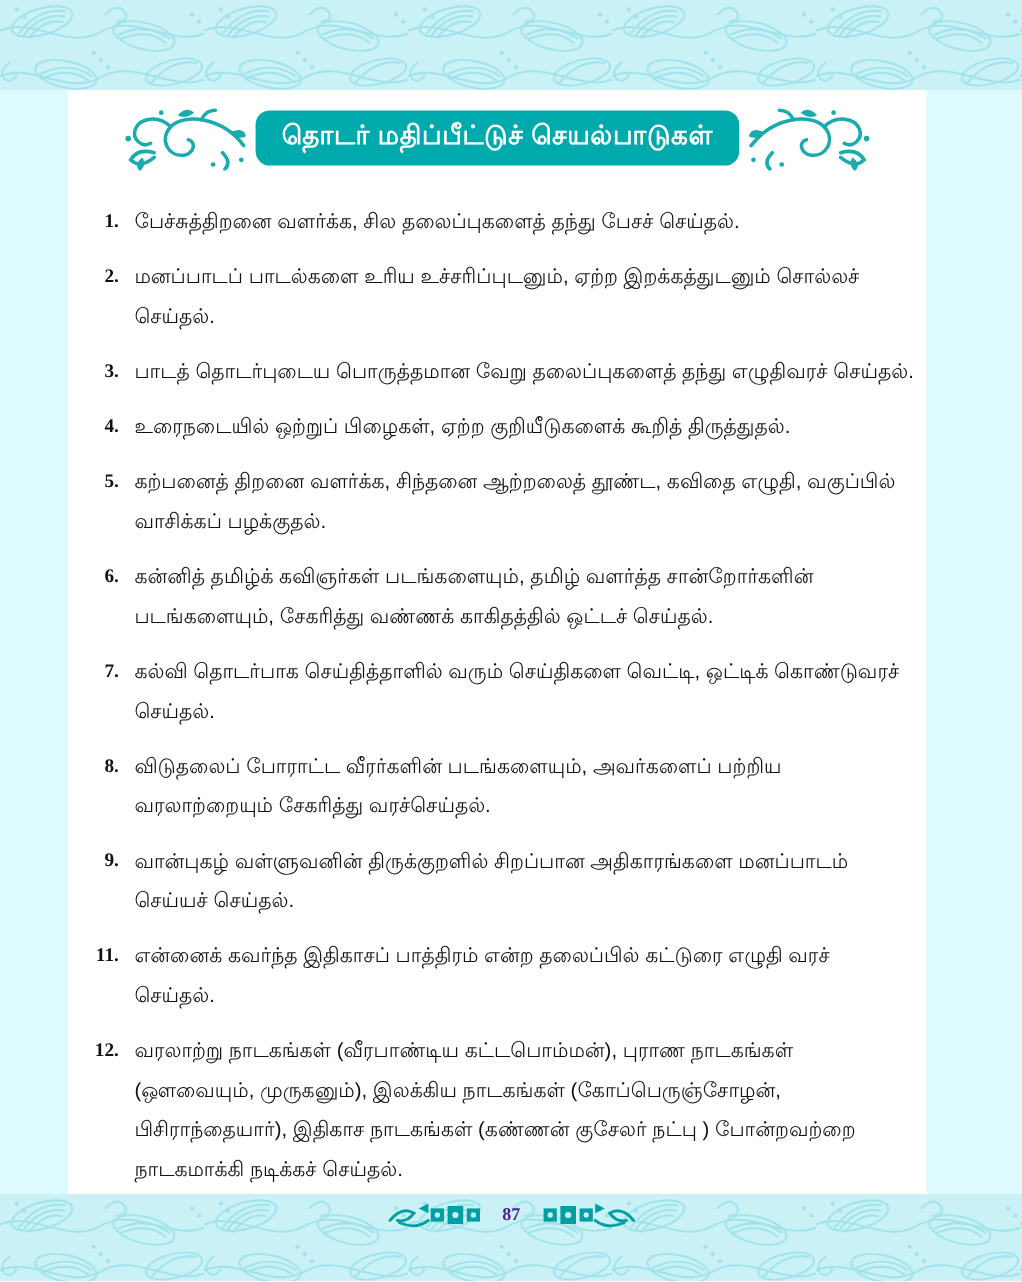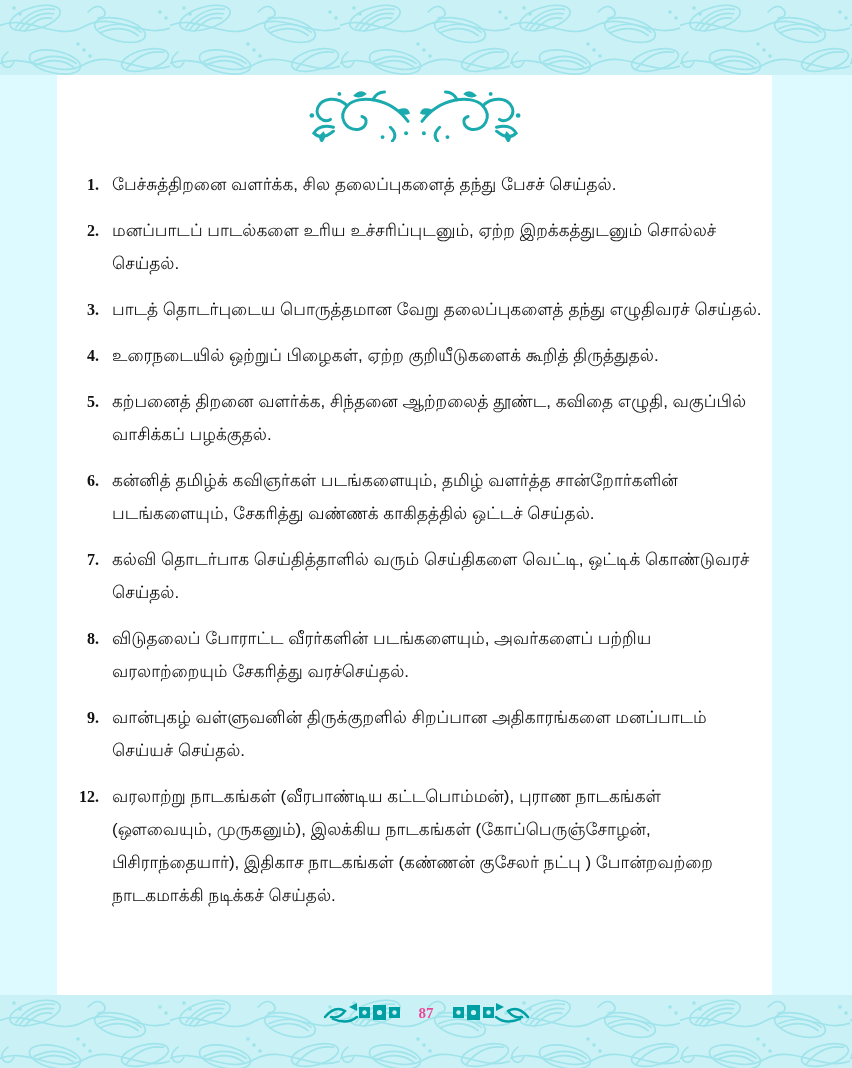--- a/index.html
+++ b/index.html
@@ -43,21 +43,21 @@
     font-family:"Liberation Serif", serif; font-weight:bold; font-size:16px;
   }
   .item .txt { flex:1; }
 
   
   .footer-row {
     position:absolute; top:1001px; left:0; width:852px;
     display:flex; align-items:center; justify-content:center; gap:10px;
     z-index:2;
   }
-  .page-num { font-size:15px; font-weight:bold; color:#ec4899; font-family:"Liberation Serif", serif; }
+  .page-num { font-size:15px; font-weight:bold; color:#4c1d95; font-family:"Liberation Serif", serif; }
   .footer-orn { width:86px; height:24px; }
   .footer-orn.mirror { transform:scaleX(-1); }
 </style>
 </head>
 <body>
 
 <div class="page">
 
   <svg width="0" height="0" style="position:absolute" aria-hidden="true">
     <defs>
@@ -130,20 +130,21 @@
       <g fill="#1baaad" stroke="none">
         <path d="M50,8 q8,-8 14,-2 q-8,6 -14,2z"></path>
         <path d="M20,44 q-8,6 -2,12 q6,-6 2,-12z"></path>
         <path d="M96,22 q10,-4 12,4 q-8,4 -12,-4z"></path>
         <circle cx="8" cy="28" r="2.4"></circle>
           <circle cx="36" cy="6" r="2"></circle>
         <circle cx="80" cy="50" r="2"></circle>
           <circle cx="104" cy="46" r="2"></circle>
       </g>
     </svg>
+    <div class="banner">தொடர் மதிப்பீட்டுச் செயல்பாடுகள்</div>
     <svg class="flourish mirror" viewBox="0 0 110 55">
       <g fill="none" stroke="#1baaad" stroke-width="3" stroke-linecap="round">
         <path d="M106,34 C88,10 56,6 44,18 C34,29 42,44 56,42 C64,40 66,31 59,29"></path>
         <path d="M44,18 C34,8 18,10 14,20 C11,29 20,36 27,32"></path>
         <path d="M30,40 q-14,-4 -20,6 q8,8 20,-2"></path>
         <path d="M70,12 q4,-8 12,-8"></path>
         <path d="M88,40 q8,8 2,14"></path>
       </g>
       <g fill="#1baaad" stroke="none">
         <path d="M50,8 q8,-8 14,-2 q-8,6 -14,2z"></path>
@@ -188,20 +189,24 @@
     </div>
       <div class="item">
       <span class="num">8.</span>
       <span class="txt">விடுதலைப் போராட்ட வீரர்களின் படங்களையும், அவர்களைப் பற்றிய வரலாற்றையும் சேகரித்து வரச்செய்தல்.</span>
     </div>
       <div class="item">
       <span class="num">9.</span>
       <span class="txt">வான்புகழ் வள்ளுவனின் திருக்குறளில் சிறப்பான அதிகாரங்களை மனப்பாடம் செய்யச் செய்தல்.</span>
     </div>
       <div class="item">
+      <span class="num">11.</span>
+      <span class="txt">என்னைக் கவர்ந்த இதிகாசப் பாத்திரம் என்ற தலைப்பில் கட்டுரை எழுதி வரச் செய்தல்.</span>
+    </div>
+      <div class="item">
       <span class="num">12.</span>
       <span class="txt">வரலாற்று நாடகங்கள் (வீரபாண்டிய கட்டபொம்மன்), புராண நாடகங்கள் (ஔவையும், முருகனும்), இலக்கிய நாடகங்கள் (கோப்பெருஞ்சோழன், பிசிராந்தையார்), இதிகாச நாடகங்கள் (கண்ணன் குசேலர் நட்பு ) போன்றவற்றை நாடகமாக்கி நடிக்கச் செய்தல்.</span>
     </div>
     </div>
 
   <div class="footer-row">
     <svg class="footer-orn" viewBox="0 0 86 24">
       <g fill="none" stroke="#009fa4" stroke-width="2.4" stroke-linecap="round">
         <path d="M2,16 q10,-12 20,-6 q-6,8 -14,6"></path>
         <path d="M10,18 q14,6 24,-2"></path>

